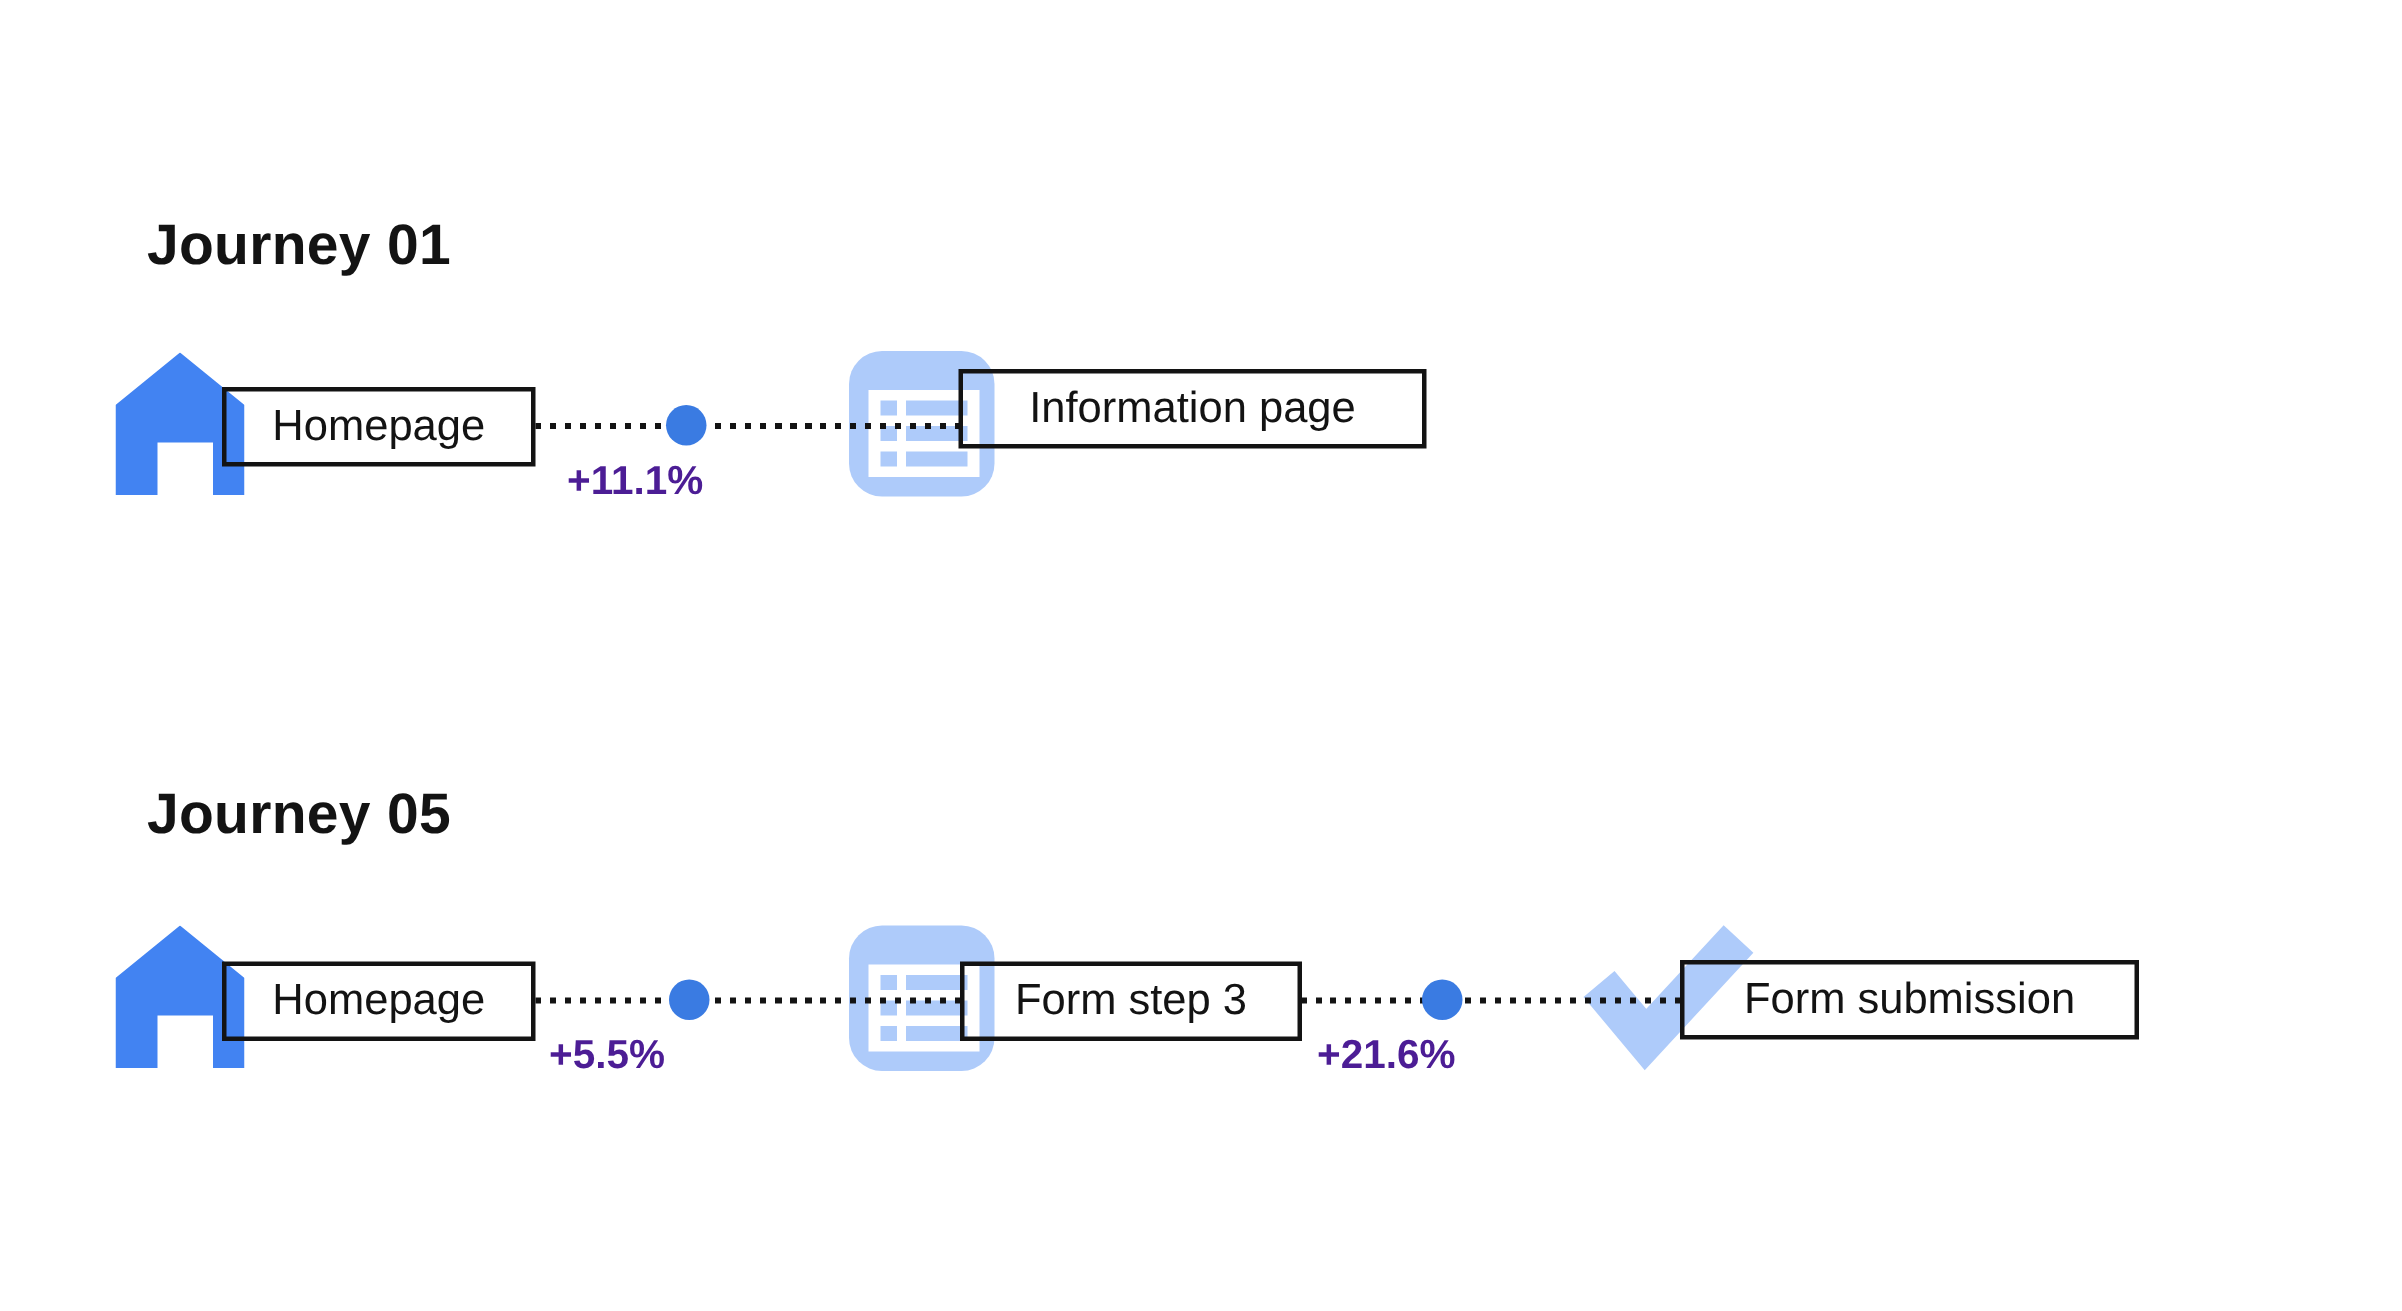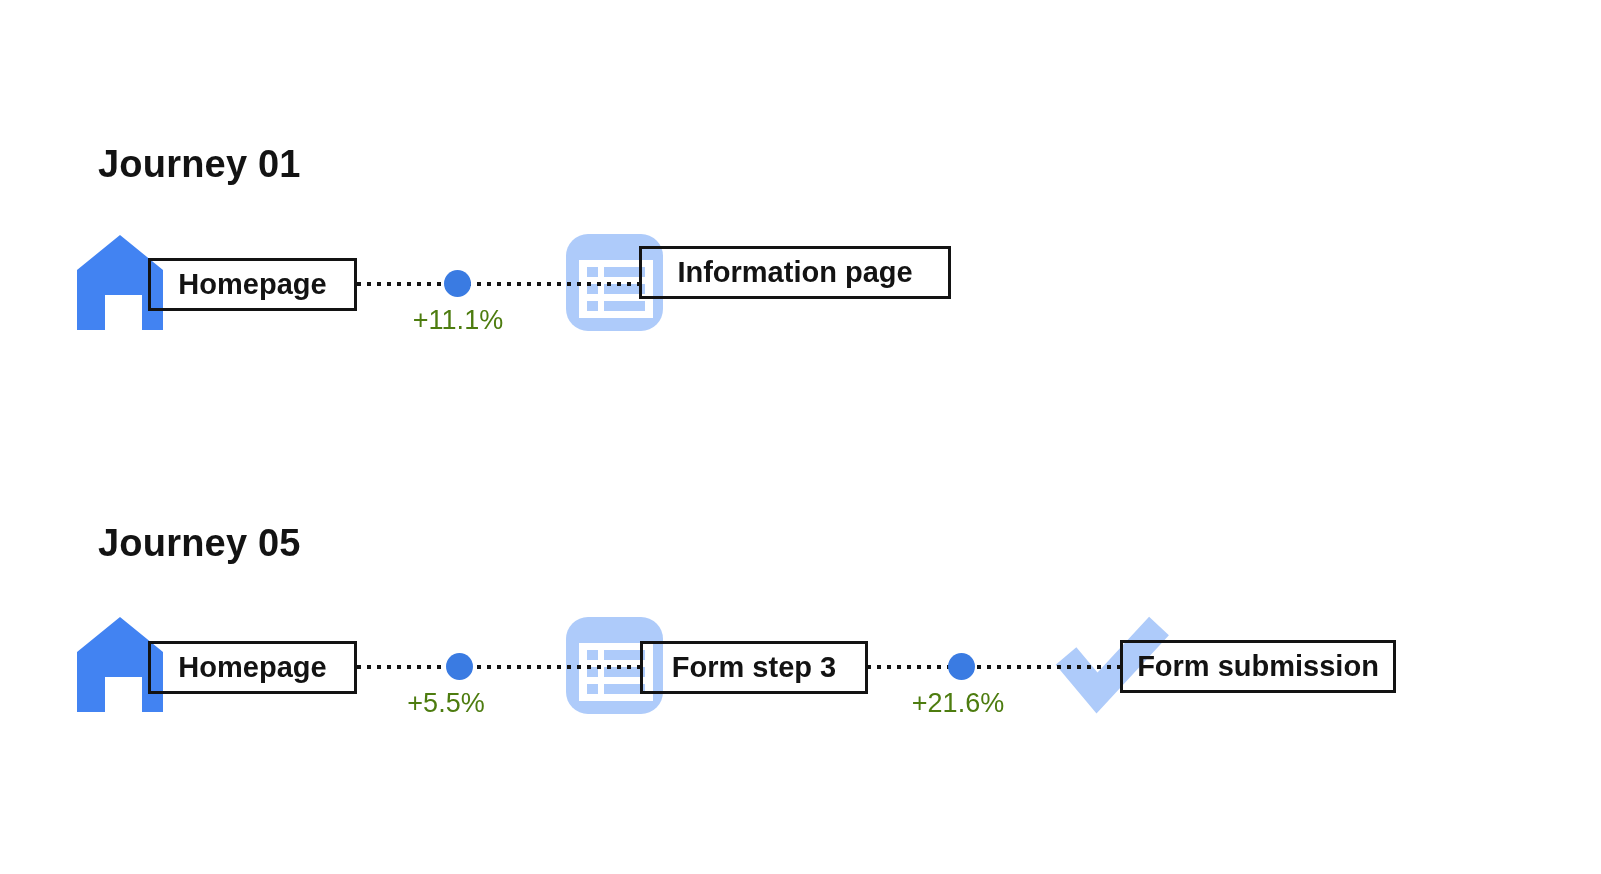--- a/index.html
+++ b/index.html
@@ -43,31 +43,31 @@
     background-image:repeating-linear-gradient(90deg,#131313 0 4px,transparent 4px 10px);
   }
 
   .stepbox{
     position:absolute;z-index:3;
     height:53px;box-sizing:border-box;
     border:3px solid #131313;background:transparent;
     display:flex;align-items:center;justify-content:center;
   }
   .stepbox span{
-    font-size:29px;font-weight:700;color:#131313;white-space:nowrap;
+    font-size:29px;font-weight:400;color:#131313;white-space:nowrap;
   }
 
   .bdot{
     position:absolute;z-index:4;
     width:27px;height:27px;border-radius:50%;
     background:#3A7BE2;
   }
   .pct{
     position:absolute;z-index:4;width:160px;
-    text-align:center;font-size:27px;font-weight:400;color:#4d7c0f;
+    font-size:27px;font-weight:700;color:#4c1d95;
     white-space:nowrap;
   }
 </style>
 </head>
 <body>
 
 <div class="canvas">
 
   <div>
     <div class="jtitle" style="left:82px;top:144px">Journey 01</div>
@@ -137,21 +137,21 @@
     <svg class="icon" style="left:1046px;top:610px" width="128" height="112" viewBox="0 0 128 112">
       <polyline points="20,46 51,83 113,16" fill="none" stroke="#AECBFA" stroke-width="27" stroke-linecap="butt" stroke-linejoin="miter"></polyline>
     </svg>
 
     <div class="stepbox" style="left:148px;top:641px;width:209px">
       <span>Homepage</span>
     </div>
     <div class="stepbox" style="left:640px;top:641px;width:228px">
       <span>Form step 3</span>
     </div>
-    <div class="stepbox" style="left:1120px;top:640px;width:276px">
+    <div class="stepbox" style="left:1120px;top:640px;width:306px">
       <span>Form submission</span>
     </div>
 
     <div class="bdot" style="left:446px;top:653px"></div>
     <div class="pct" style="left:366px;top:688px">+5.5%</div>
 
     <div class="bdot" style="left:948px;top:653px"></div>
     <div class="pct" style="left:878px;top:688px">+21.6%</div>
   </div>
 

